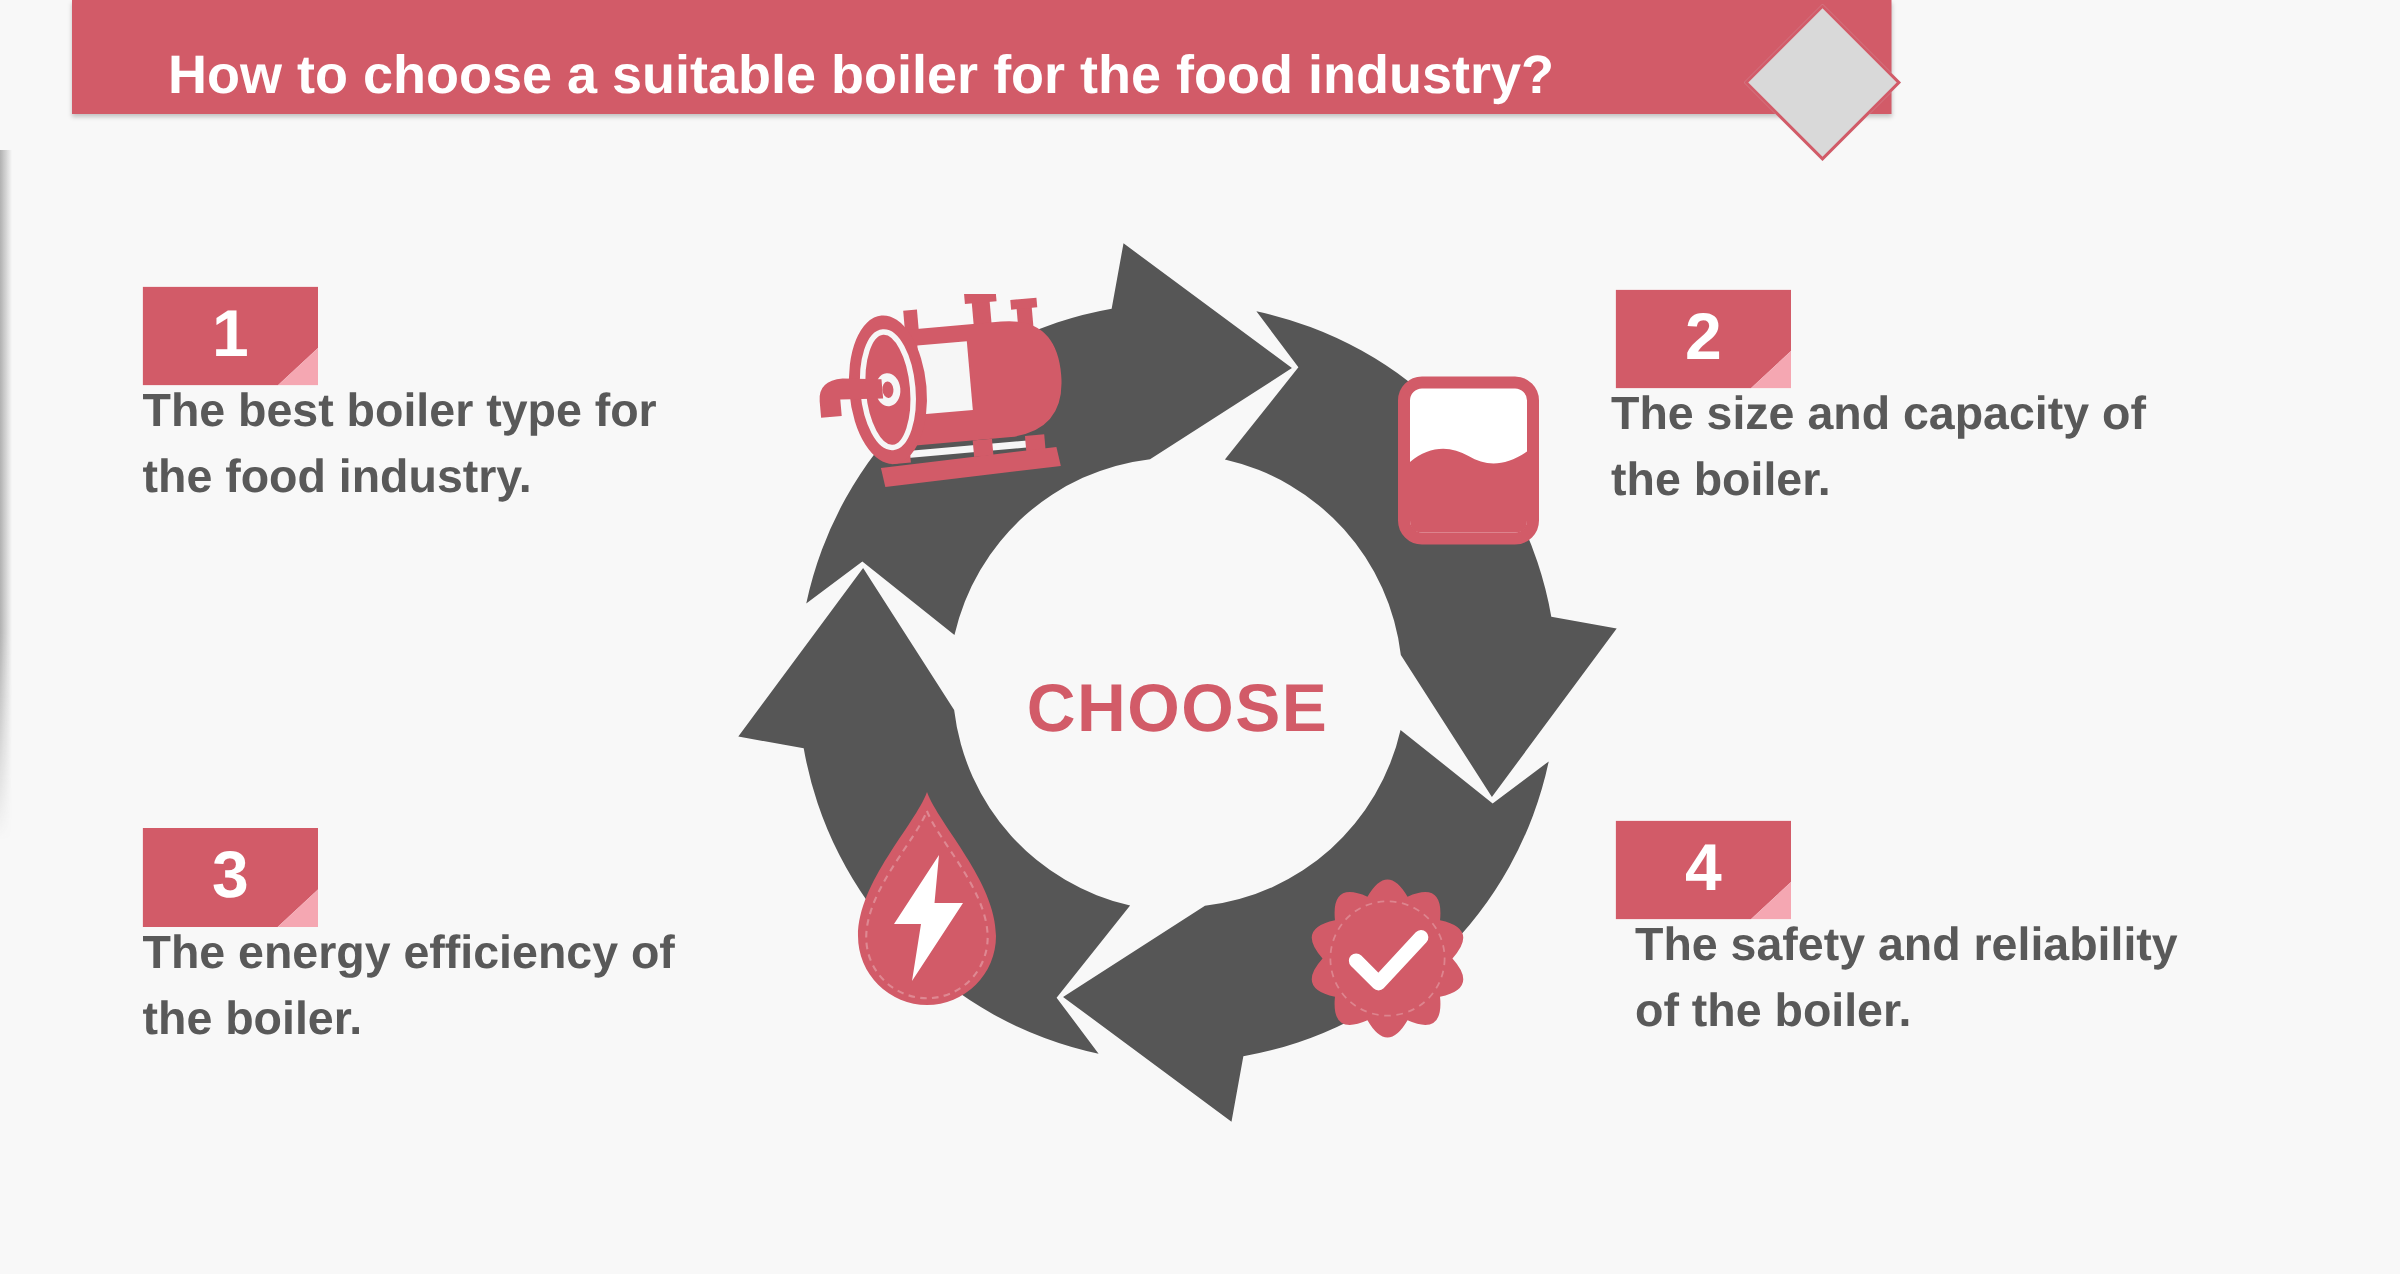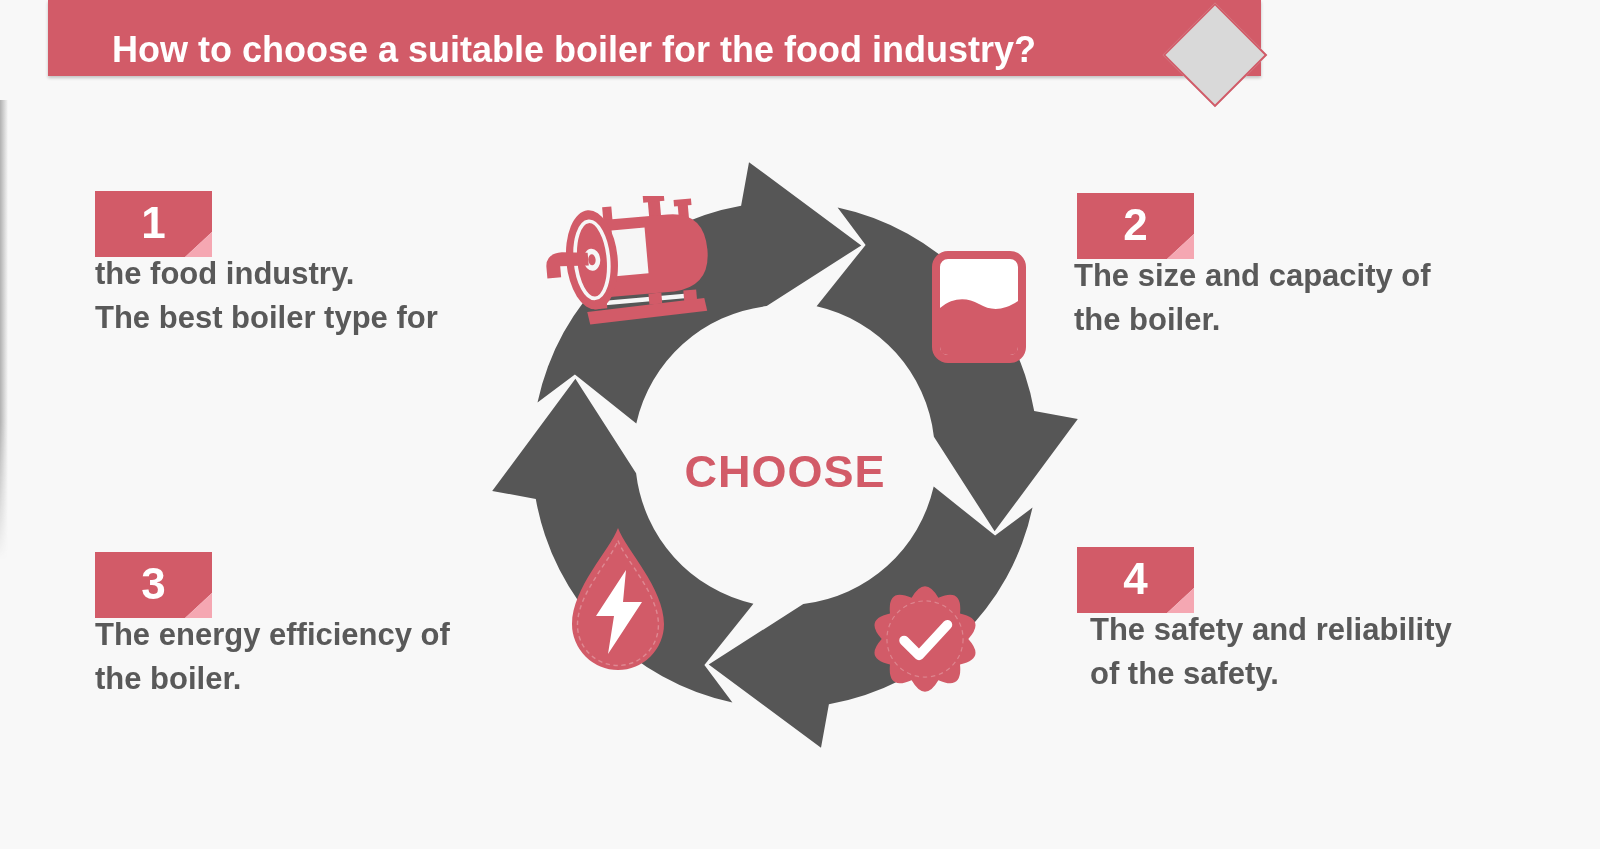--- a/index.html
+++ b/index.html
@@ -150,22 +150,22 @@
     <circle r="51" fill="none" stroke="rgba(255,255,255,0.25)" stroke-width="1.6" stroke-dasharray="6 5"></circle>
     <path d="M-28 2 L-8 22 L30 -19" fill="none" stroke="#ffffff" stroke-width="13" stroke-linecap="round" stroke-linejoin="round"></path>
   </svg>
 
   <div class="badge badge-1">
     <div class="paper"></div>
     <div class="fold"></div>
     <div class="num">1</div>
   </div>
   <div class="step-text text-1">
+    <div>The best boiler type for</div>
     <div>the food industry.</div>
-    <div>The best boiler type for</div>
   </div>
 
   <div class="badge badge-2">
     <div class="paper"></div>
     <div class="fold"></div>
     <div class="num">2</div>
   </div>
   <div class="step-text text-2">
     <div>The size and capacity of</div>
     <div>the boiler.</div>
@@ -181,16 +181,16 @@
     <div>the boiler.</div>
   </div>
 
   <div class="badge badge-4">
     <div class="paper"></div>
     <div class="fold"></div>
     <div class="num">4</div>
   </div>
   <div class="step-text text-4">
     <div>The safety and reliability</div>
-    <div>of the safety.</div>
+    <div>of the boiler.</div>
   </div>
 
 </div>
 
 </body></html>

